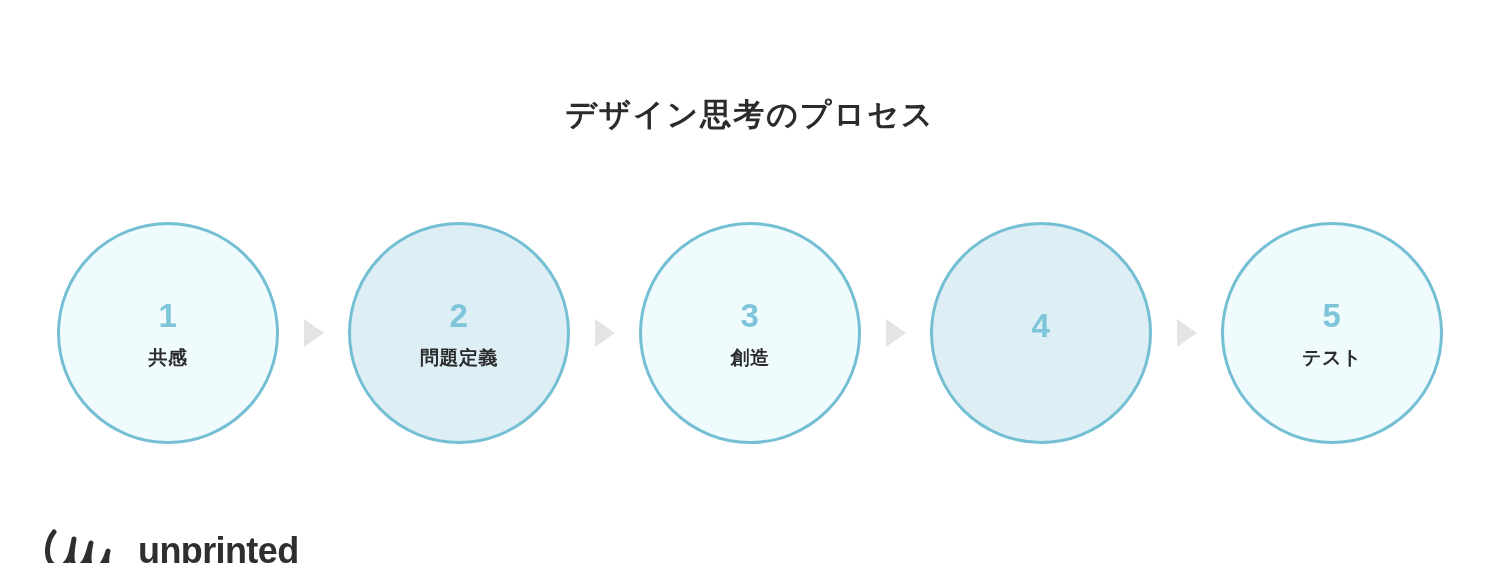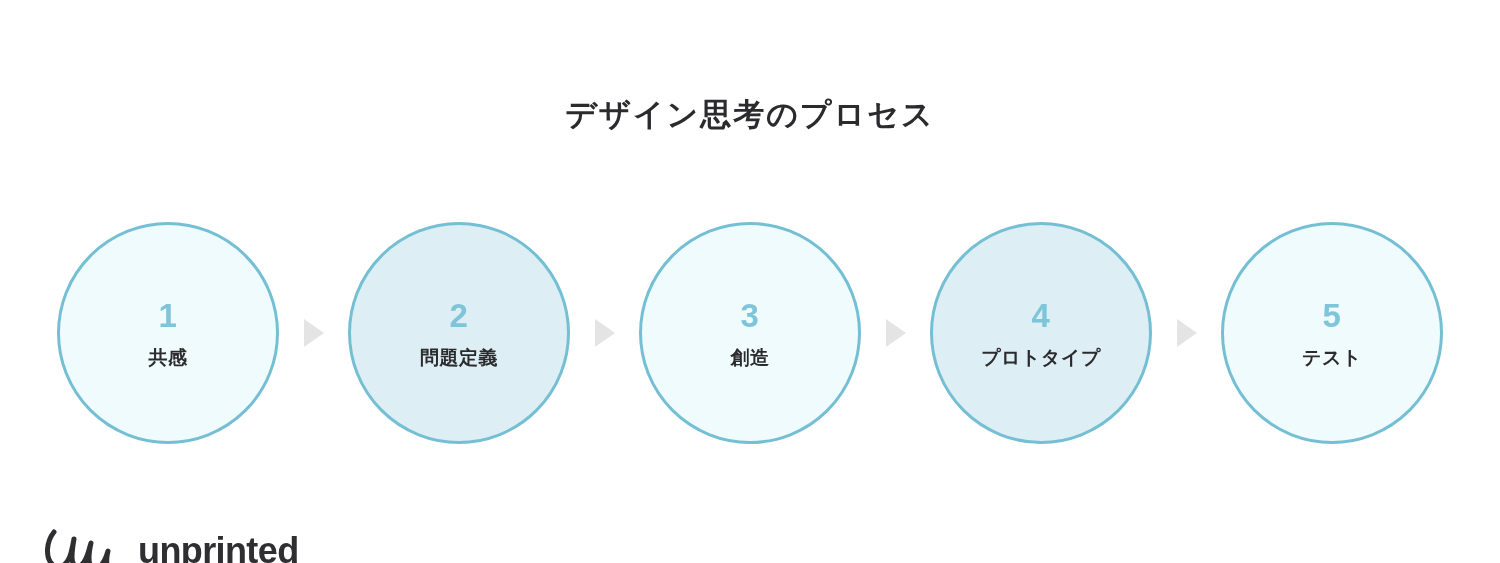--- a/index.html
+++ b/index.html
@@ -160,21 +160,20 @@
     </div>
 
     <div class="arrow">
       <svg width="22" height="30" viewBox="0 0 22 30" xmlns="http://www.w3.org/2000/svg">
         <path d="M1 1 L21 15 L1 29 Z" fill="#e4e4e4"></path>
       </svg>
     </div>
 
     <div class="step alt">
       <div class="step-number">4</div>
-      <div class="step-label">プロトタイプ</div>
     </div>
 
     <div class="arrow">
       <svg width="22" height="30" viewBox="0 0 22 30" xmlns="http://www.w3.org/2000/svg">
         <path d="M1 1 L21 15 L1 29 Z" fill="#e4e4e4"></path>
       </svg>
     </div>
 
     <div class="step">
       <div class="step-number">5</div>

